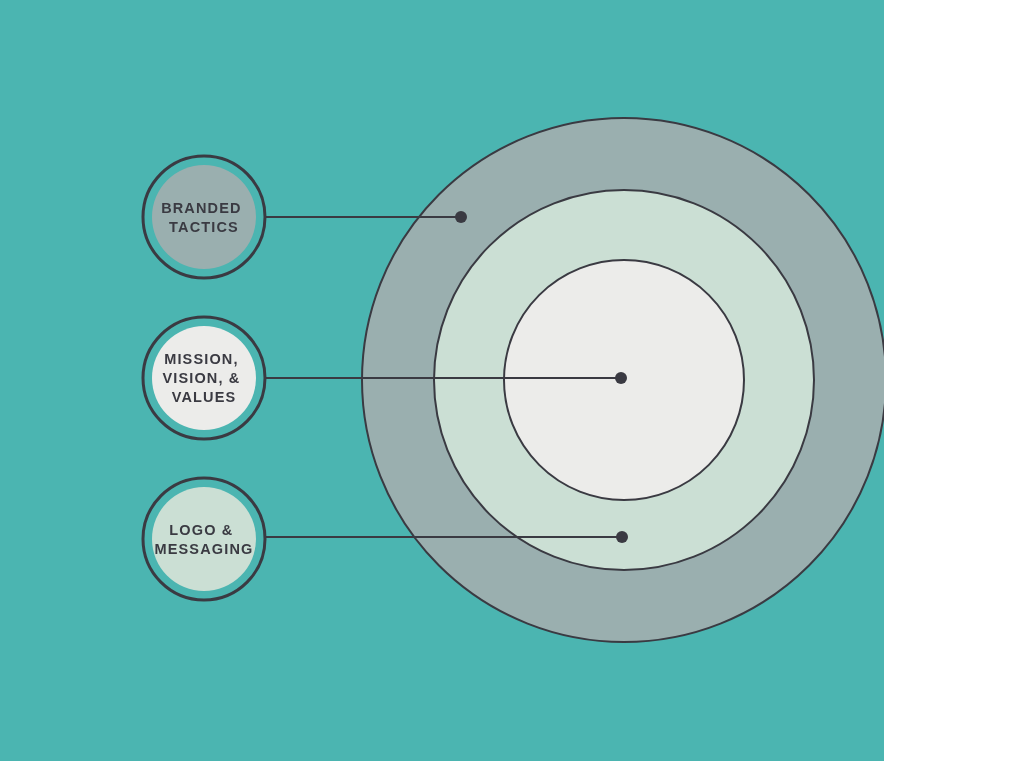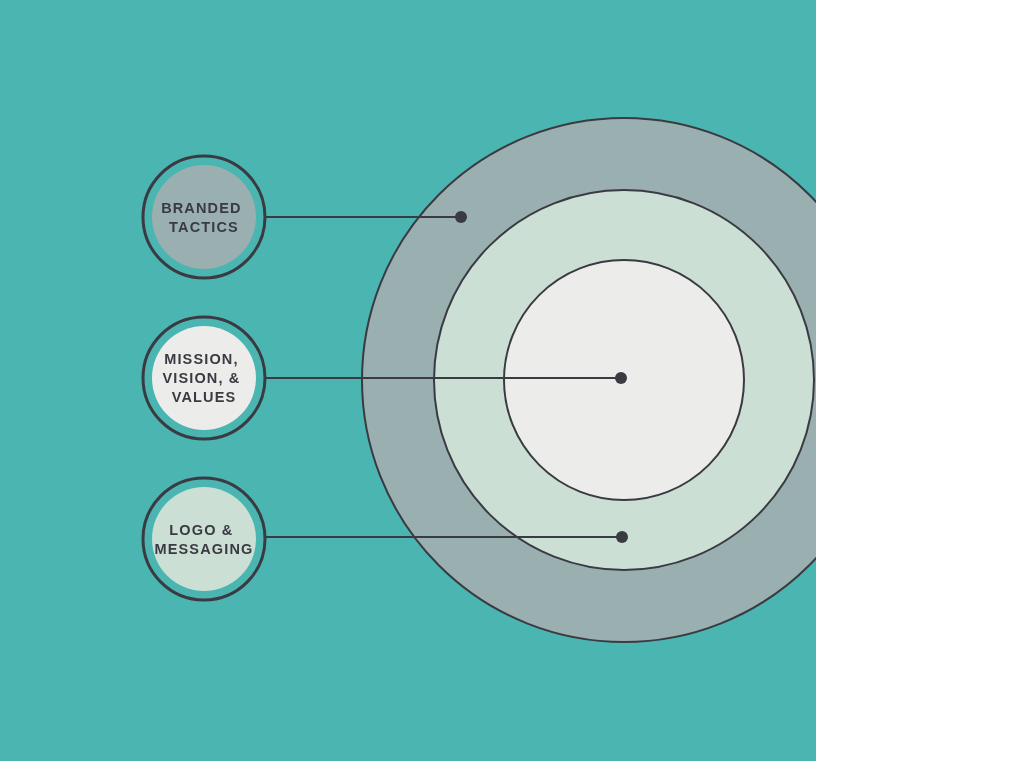--- a/index.html
+++ b/index.html
@@ -2,21 +2,21 @@
 <html><head>
 <meta charset="utf-8">
 <style>
   html, body {
     margin: 0;
     padding: 0;
     background: #ffffff;
   }
   #stage {
     position: relative;
-    width: 816px;
+    width: 884px;
     height: 761px;
     overflow: hidden;
     font-family: "Liberation Sans", sans-serif;
     background: #fca5a5;
   }
   #diagram-svg {
     position: absolute;
     left: 0;
     top: 0;
     width: 1024px;

